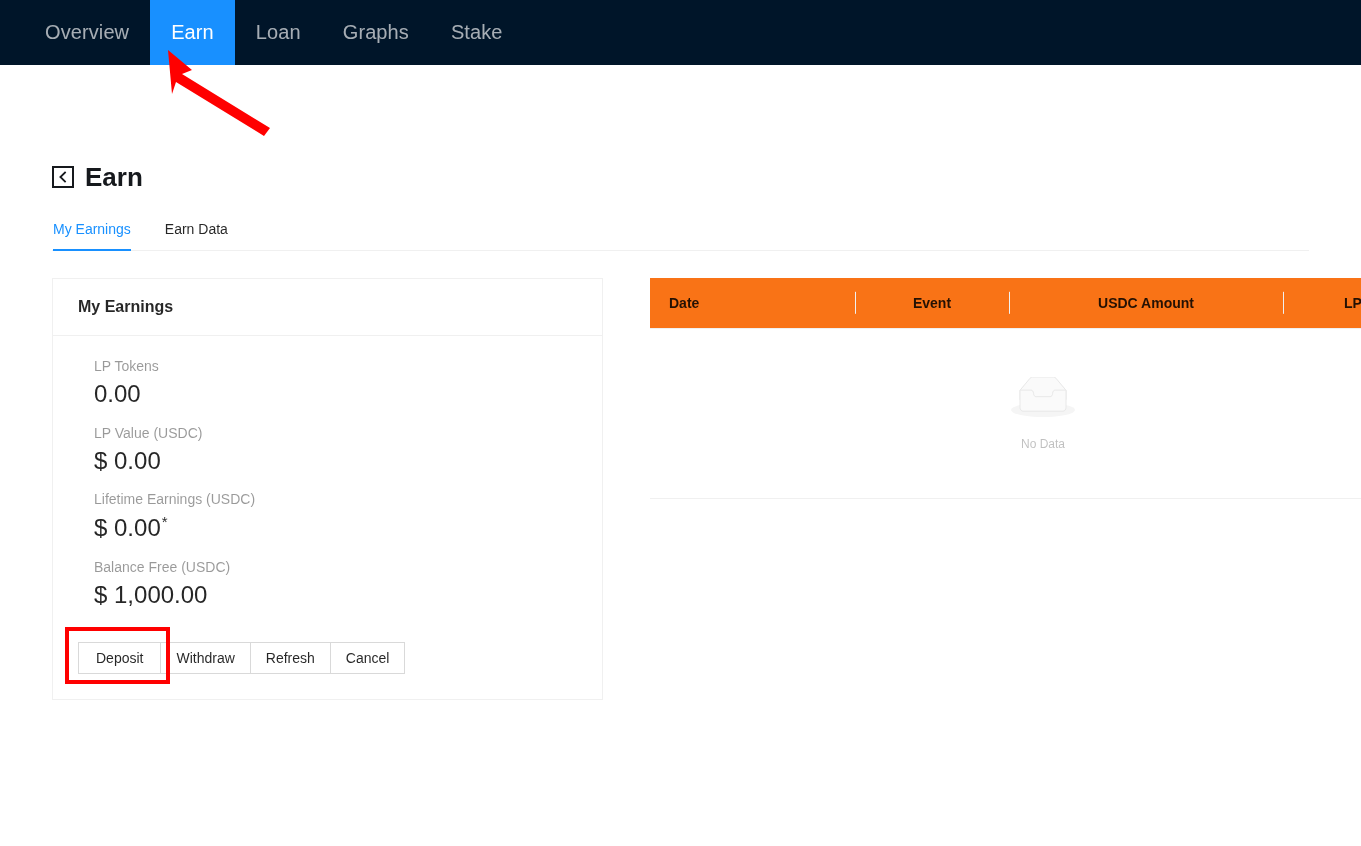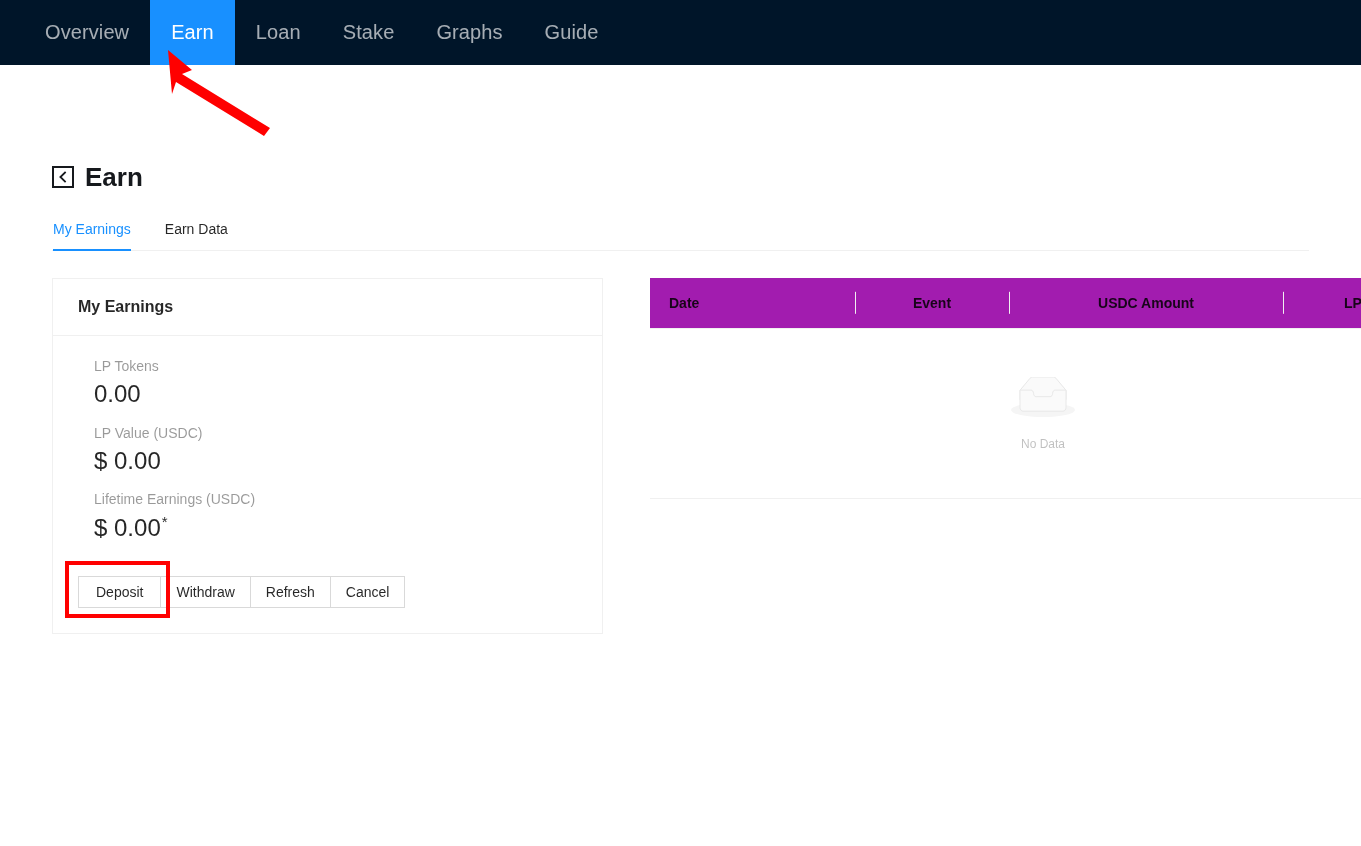--- a/index.html
+++ b/index.html
@@ -238,21 +238,21 @@
     margin-left: 47px;
     flex: 1;
     min-width: 0;
   }
   table.data-table {
     width: 711px;
     border-collapse: collapse;
     table-layout: fixed;
   }
   table.data-table thead th {
-    background: #a21caf;
+    background: #f97316;
     font-size: 14px;
     font-weight: 600;
     color: rgba(0,0,0,0.85);
     text-align: center;
     padding: 17px 8px;
     border-bottom: 1px solid #f0f0f0;
     position: relative;
     white-space: nowrap;
   }
   table.data-table thead th + th::before {
@@ -301,27 +301,24 @@
   <div class="nav-item">
     <span>Overview</span>
   </div>
   <div class="nav-item active">
     <span>Earn</span>
   </div>
   <div class="nav-item">
     <span>Loan</span>
   </div>
   <div class="nav-item">
+    <span>Graphs</span>
+  </div>
+  <div class="nav-item">
     <span>Stake</span>
-  </div>
-  <div class="nav-item">
-    <span>Graphs</span>
-  </div>
-  <div class="nav-item">
-    <span>Guide</span>
   </div>
 </div>
 
 <div class="page">
 
   <div class="page-title-row">
     <div class="back-icon">
       <svg width="10" height="12" viewBox="0 0 10 12" aria-hidden="true">
         <polyline points="7,1.5 2.4,6 7,10.5" fill="none" stroke="#16191d" stroke-width="1.8" stroke-linecap="square" stroke-linejoin="miter"></polyline>
       </svg>
@@ -354,20 +351,26 @@
           <div class="stat">
             <div class="stat-label">LP Value (USDC)</div>
             <div class="stat-value">
               <span>$ 0.00</span>
             </div>
           </div>
           <div class="stat">
             <div class="stat-label">Lifetime Earnings (USDC)</div>
             <div class="stat-value">
               <span>$ 0.00</span><span class="star">*</span>
+            </div>
+          </div>
+          <div class="stat">
+            <div class="stat-label">Balance Free (USDC)</div>
+            <div class="stat-value">
+              <span>$ 1,000.00</span>
             </div>
           </div>
         </div>
 
         <div class="btn-row">
           <button class="btn">Deposit</button>
           <button class="btn">Withdraw</button>
           <button class="btn">Refresh</button>
           <button class="btn">Cancel</button>
           <div class="annot-deposit"></div>

